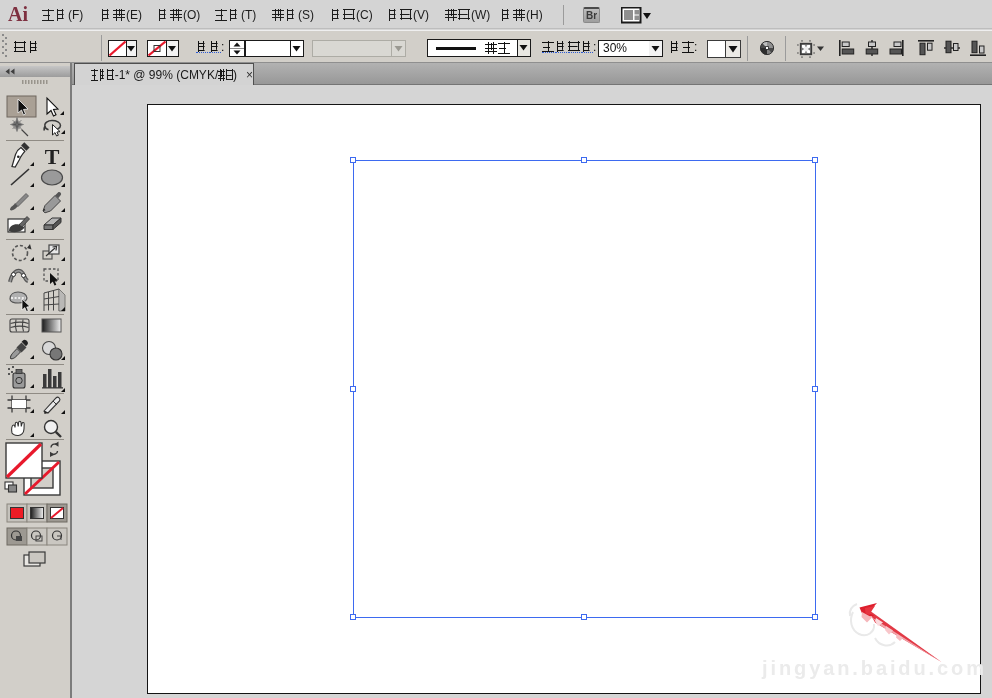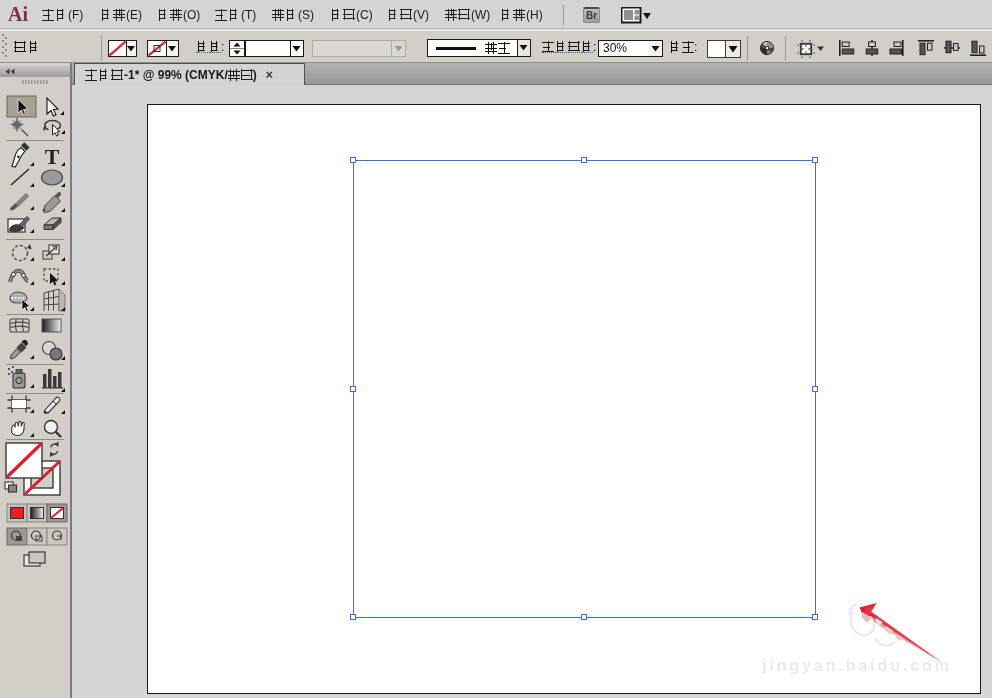--- a/index.html
+++ b/index.html
@@ -252,21 +252,21 @@
       <g transform="translate(131,0)">
         <rect x="0" y="14.4" width="16" height="1.6" fill="#222"></rect>
         <rect x="2" y="1.2" width="5" height="11.5" fill="#555" stroke="#222" stroke-width="1"></rect>
         <rect x="9.5" y="6" width="4.5" height="7" fill="#c8c8c8" stroke="#222" stroke-width="1"></rect>
       </g>
     </g>
   </svg>
 </div>
 
 <div class="abs" style="left:72px;top:63px;width:920px;height:22px;background:linear-gradient(#b2b2b2,#989898);border-bottom:1px solid #757575;">
-  <div class="abs" style="left:2px;top:0;width:231px;height:23px;background:#d3d3d3;border:1px solid #4f4f4f;border-bottom:none;font-size:12px;color:#1a1a1a;display:flex;align-items:center;padding-left:10px;font-weight:bold;">
+  <div class="abs" style="left:2px;top:0;width:180px;height:23px;background:#d3d3d3;border:1px solid #4f4f4f;border-bottom:none;font-size:12px;color:#1a1a1a;display:flex;align-items:center;padding-left:16px;">
     <span class="zh z12 pA" style="margin-right:1px;"></span>
       <span class="zh z12 pC" style="margin-right:1px;"></span>
       <span class="zh z12 pB" style="margin-right:1px;"></span>
     <span style="white-space:pre;">-1* @ 99% (CMYK/</span>
     <span class="zh z12 pD" style="margin-right:1px;"></span>
       <span class="zh z12 pB"></span>
       <span>)</span>
     <span style="margin-left:9px;font-size:12px;color:#333;">×</span>
   </div>
 </div>
@@ -278,21 +278,21 @@
   <div class="abs" style="left:280.5px;top:74.5px;width:463px;height:458.5px;border:1.5px solid #3d6af0;"></div>
   <div class="handle" style="left:278px;top:72px;"></div>
   <div class="handle" style="left:509px;top:72px;"></div>
   <div class="handle" style="left:740px;top:72px;"></div>
   <div class="handle" style="left:278px;top:300.5px;"></div>
   <div class="handle" style="left:740px;top:300.5px;"></div>
   <div class="handle" style="left:278px;top:529px;"></div>
   <div class="handle" style="left:509px;top:529px;"></div>
   <div class="handle" style="left:740px;top:529px;"></div>
 
-  <div class="abs" style="left:690px;top:572px;font-size:16px;font-weight:bold;color:#ebebeb;letter-spacing:2.9px;">jingyan.baidu.com</div>
+  <div class="abs" style="left:690px;top:572px;font-size:20px;font-weight:bold;color:#ebebeb;letter-spacing:2.9px;">jingyan.baidu.com</div>
 
   <svg class="abs" style="left:773px;top:505px;" width="110" height="85" viewBox="0 0 110 85">
     <g fill="none" stroke="#e9e9e9" stroke-width="2">
       <path d="M8 22 C4 30 6 40 14 44 C22 48 30 42 29 34"></path>
       <path d="M12 14 C7 16 4 20 5 26"></path>
       <path d="M30 48 C34 56 44 58 50 52"></path>
     </g>
     <polygon points="22.5,19 30,32.5 96.5,72" fill="#e23945"></polygon>
     <polygon points="25.5,26.5 36,36 96.5,72" fill="#f2a3aa"></polygon>
     <path d="M14.5 17.5 L32 13 C27.5 18 26 20.5 24.5 23.5 L29.5 25.5 L23 27 L17.5 24.5 Z" fill="#dd1f2d"></path>

